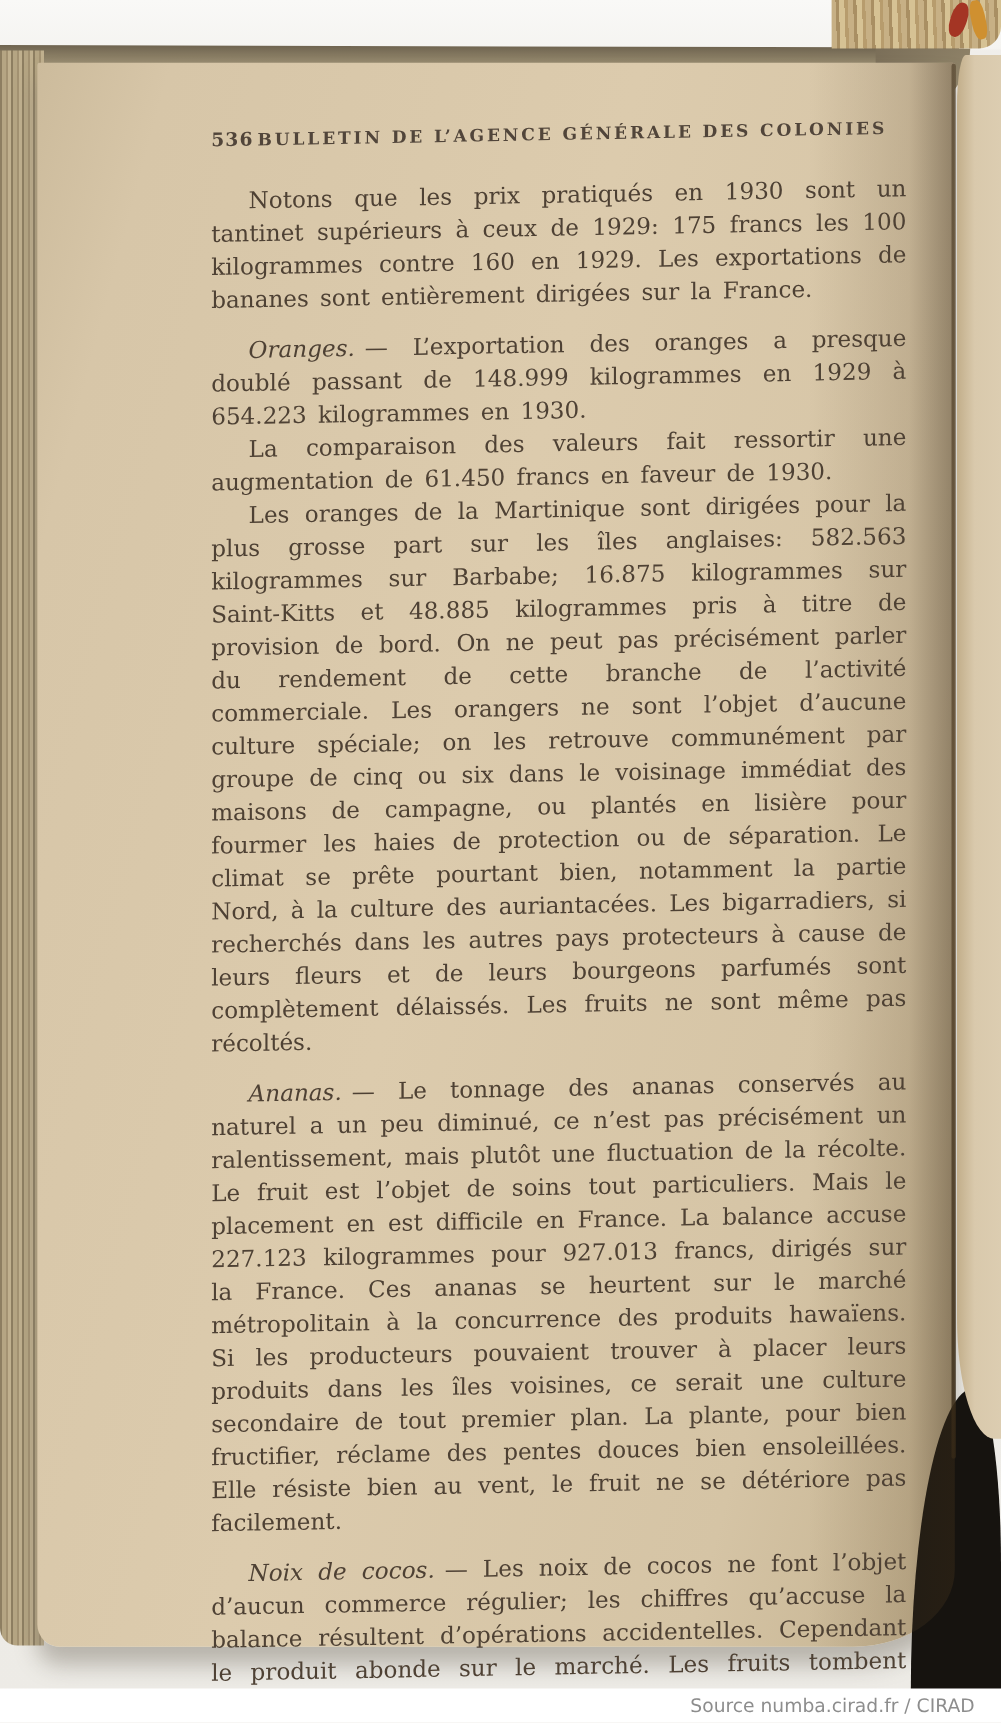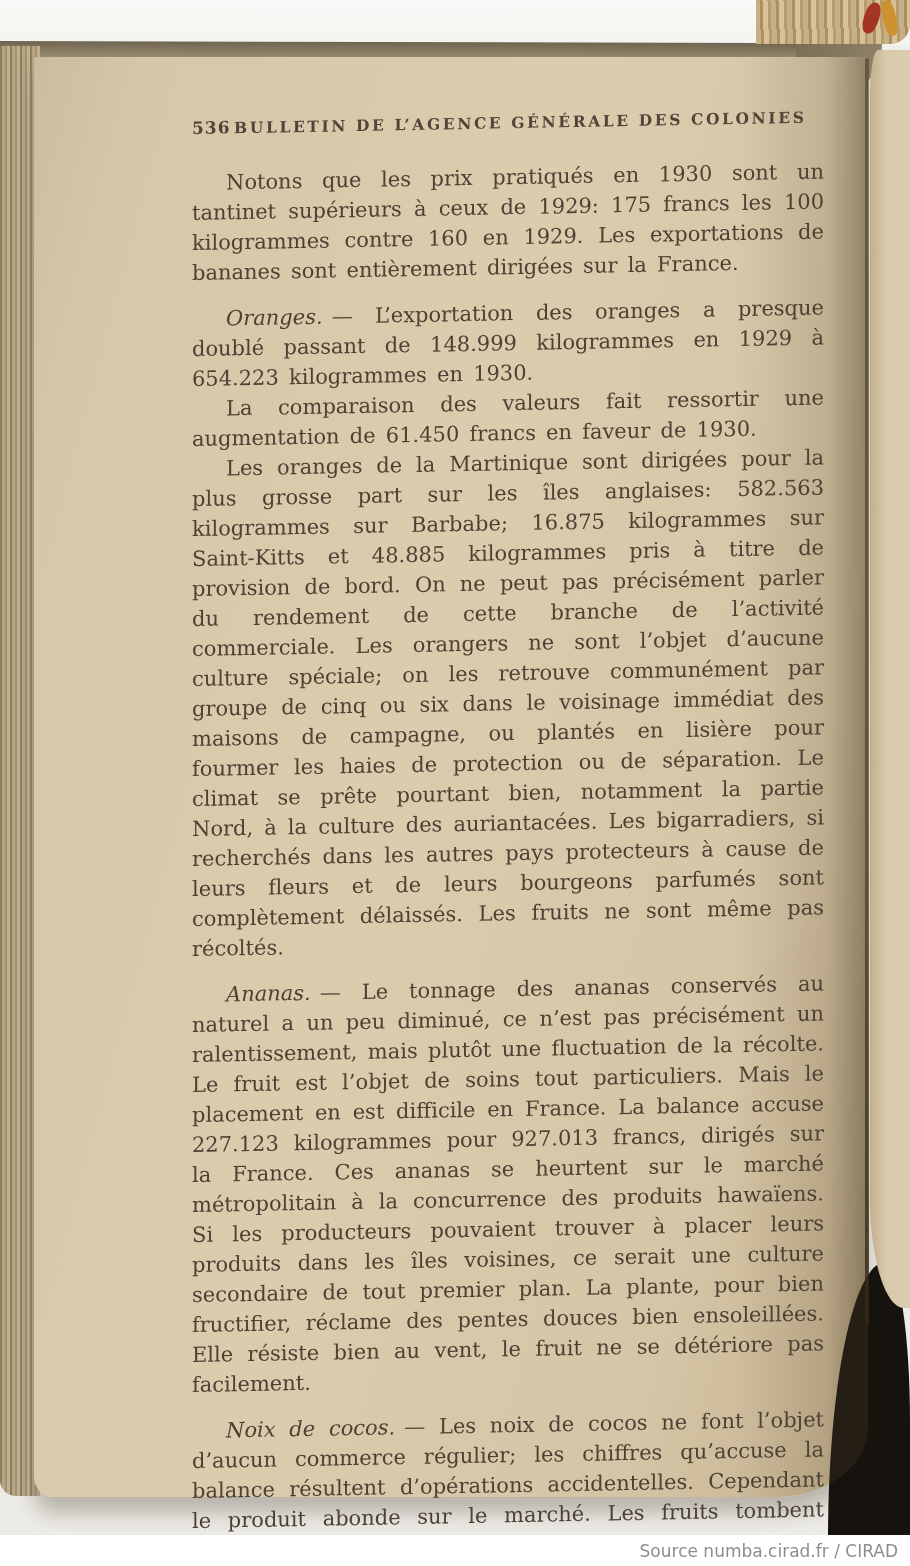--- a/index.html
+++ b/index.html
@@ -88,21 +88,21 @@
     margin:0;text-align:justify;text-indent:34px;
     word-spacing:3.5px;hyphens:none;
   }
   .body-copy p.sect{margin-top:16px;}
   .lead{font-style:italic;margin-right:9px;}
   
   .source-bar{
     position:absolute;left:0;top:1535px;width:910px;height:31px;
     background:#ffffff;
     display:flex;align-items:center;justify-content:flex-end;
-    padding-right:12px;box-sizing:border-box;
+    padding-right:24px;box-sizing:border-box;
     font-family:"DejaVu Sans","Liberation Sans",sans-serif;
     font-size:17px;color:#8d8d8d;
   }
 </style>
 </head>
 <body>
 
 <div class="stage">
 
   <div class="top-edge"></div>

